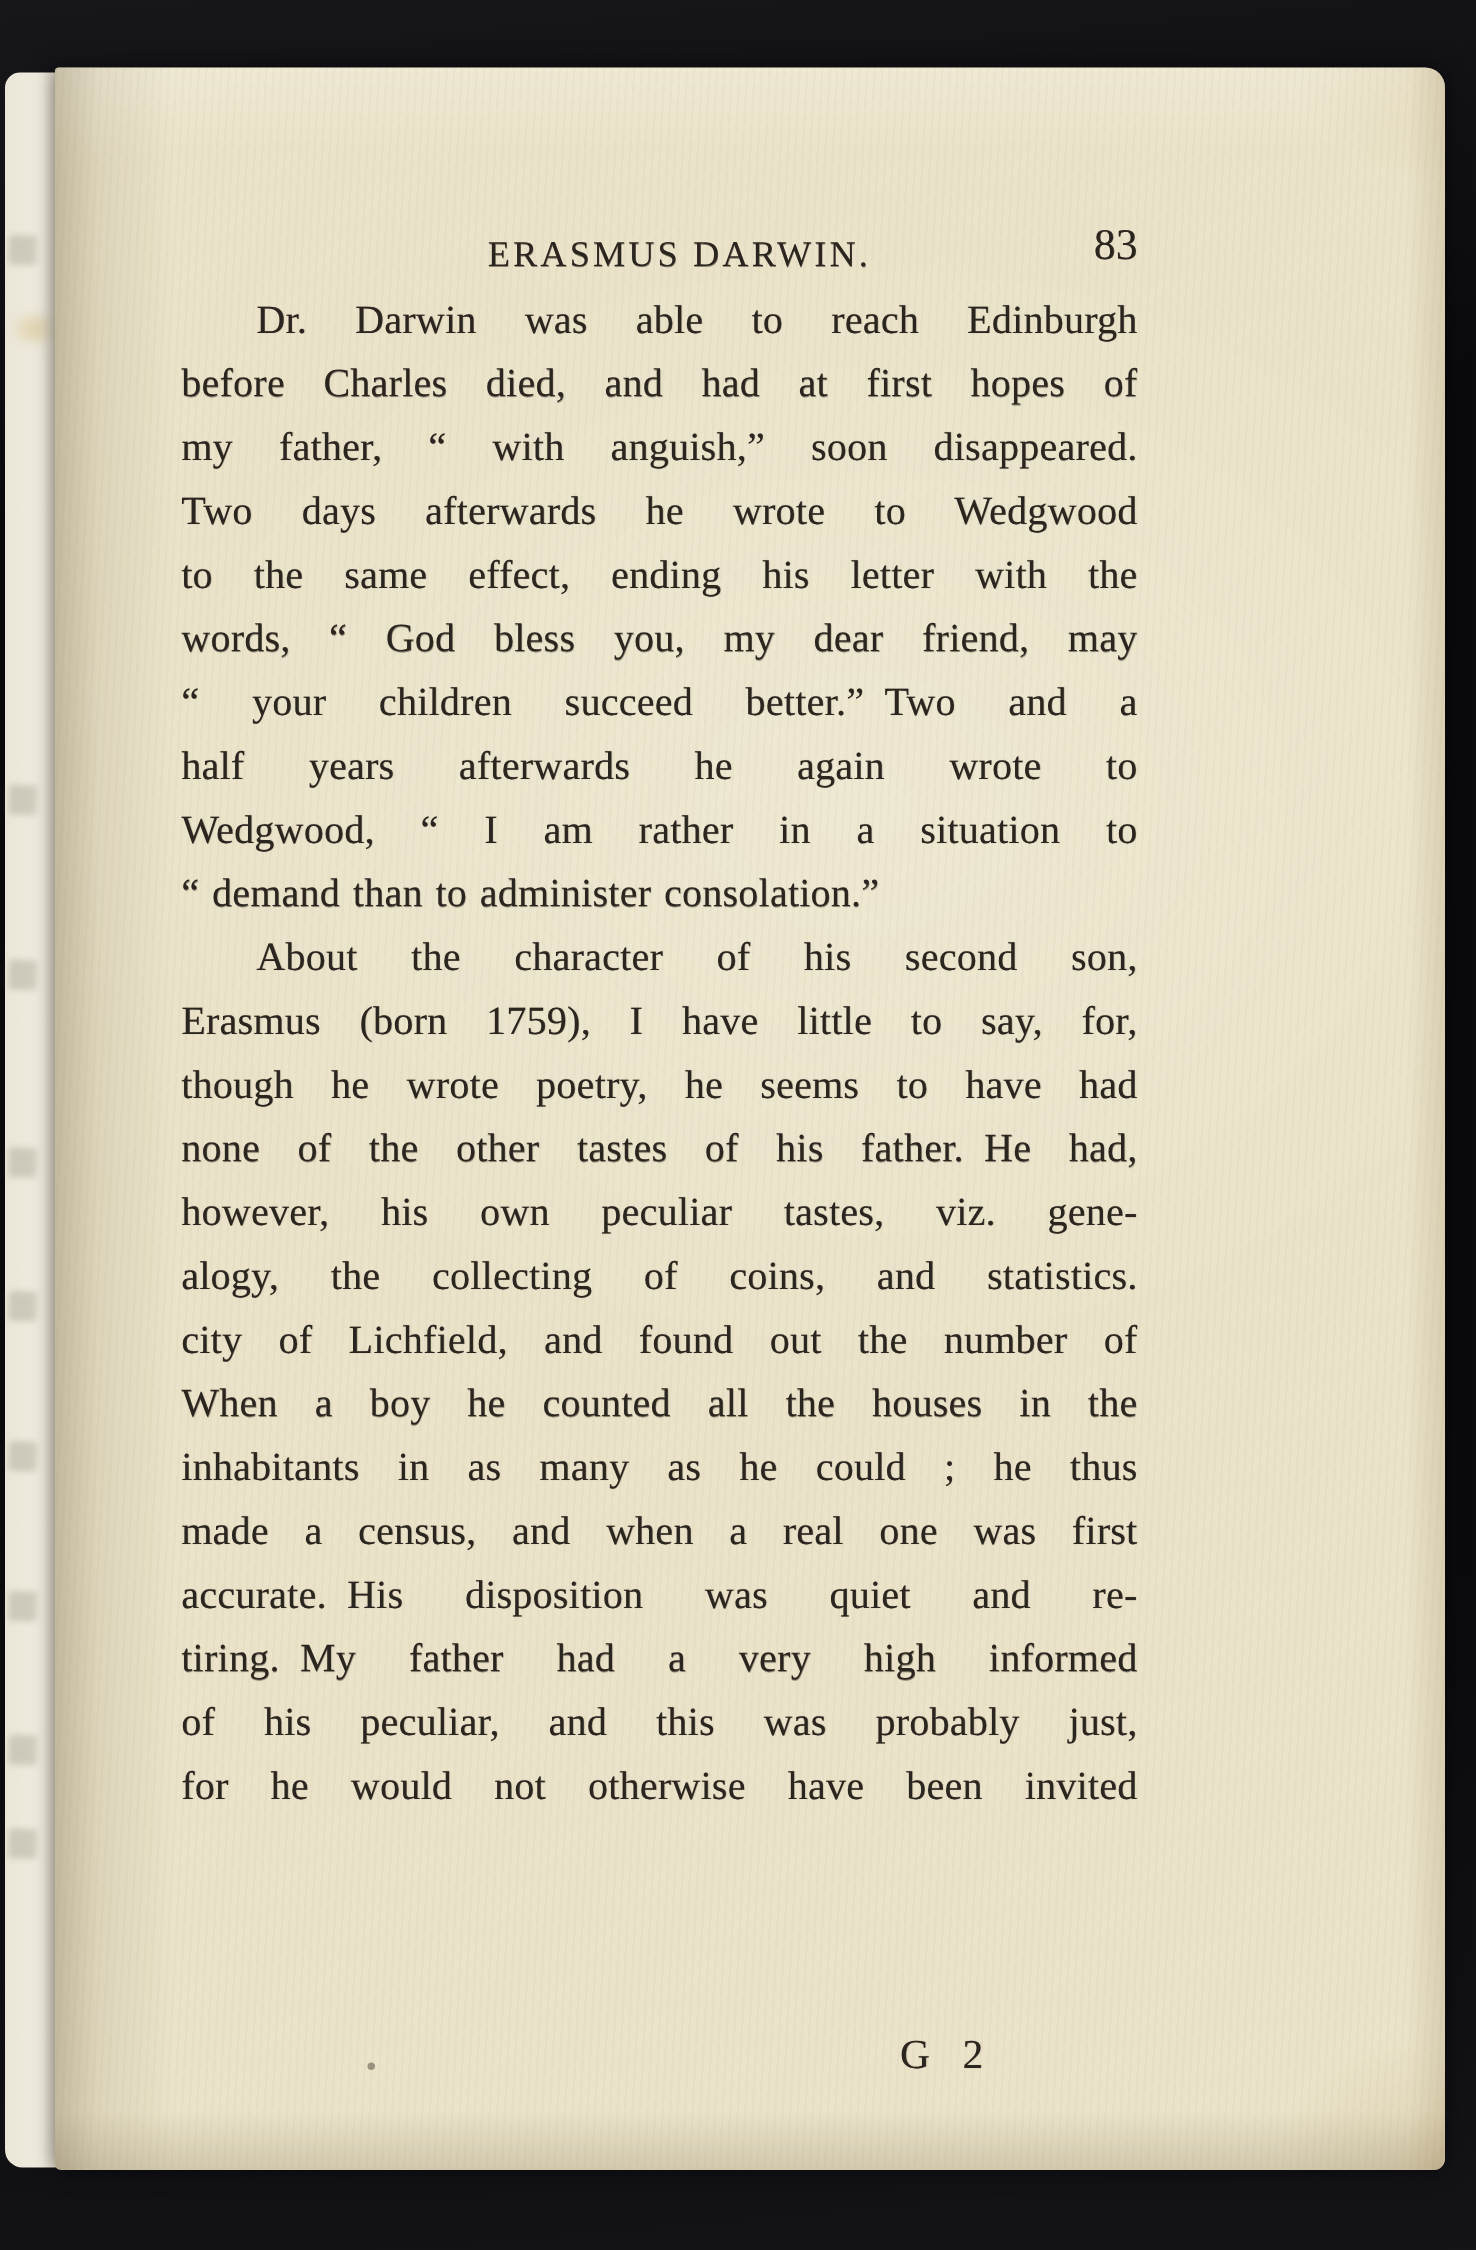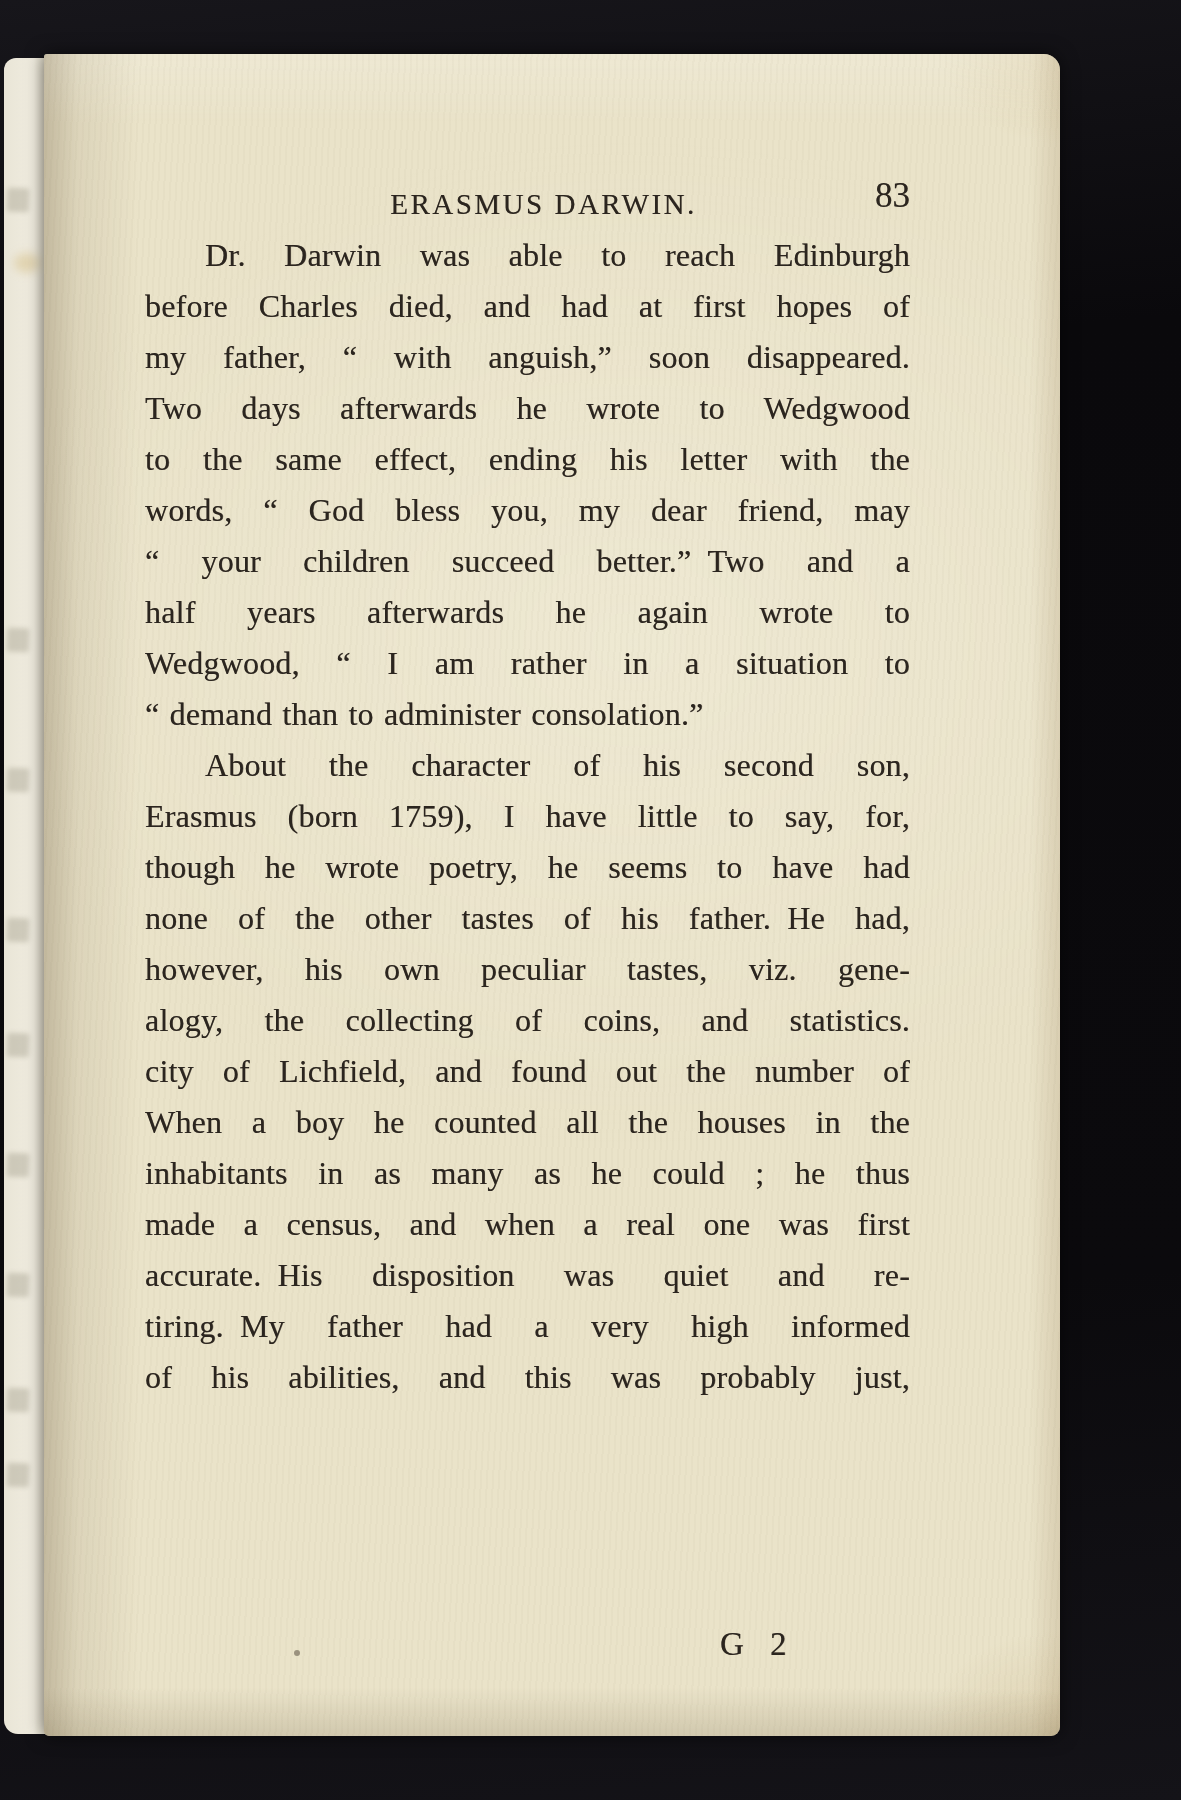--- a/index.html
+++ b/index.html
@@ -20,21 +20,21 @@
     background:#8f8a77;opacity:.32;filter:blur(2.5px);
     transform:rotate(2deg);border-radius:3px;
   }
   .edge-stain{
     position:absolute;left:10px;top:195px;width:26px;height:20px;
     background:#d9c490;opacity:.55;filter:blur(5px);border-radius:50%;
   }
 
   
   .page{
-    position:absolute;left:44px;top:54px;width:1016px;height:1682px;
+    position:absolute;left:44px;top:54px;width:1112px;height:1682px;
     background:#eae3c9;
     border-radius:3px 16px 9px 5px;
     box-shadow:0 0 18px rgba(0,0,0,.55);
   }
   .page::before{
     content:"";position:absolute;inset:0;border-radius:inherit;pointer-events:none;
     background:
       linear-gradient(to right,rgba(105,88,60,.30) 0,rgba(105,88,60,.10) 34px,rgba(105,88,60,0) 95px),
       linear-gradient(to left,rgba(150,125,85,.20) 0,rgba(150,125,85,0) 30px),
       linear-gradient(to bottom,rgba(255,255,250,.22) 0,rgba(255,255,250,0) 70px),
@@ -120,18 +120,19 @@
       <div class="line j">though he wrote poetry, he seems to have had</div>
       <div class="line j">none of the other tastes of his father. He had,</div>
       <div class="line j">however, his own peculiar tastes, viz. gene-</div>
       <div class="line j">alogy, the collecting of coins, and statistics.</div>
       <div class="line j">city of Lichfield, and found out the number of</div>
       <div class="line j">When a boy he counted all the houses in the</div>
       <div class="line j">inhabitants in as many as he could ; he thus</div>
       <div class="line j">made a census, and when a real one was first</div>
       <div class="line j">accurate. His disposition was quiet and re-</div>
       <div class="line j">tiring. My father had a very high informed</div>
-      <div class="line j">of his abilities, and this was probably just,</div>
+      <div class="line j">of his peculiar, and this was probably just,</div>
+      <div class="line j">for he would not otherwise have been invited</div>
     </div>
 
   <div class="signature">G 2</div>
   <div class="speck"></div>
 </div>
 
 </body></html>

